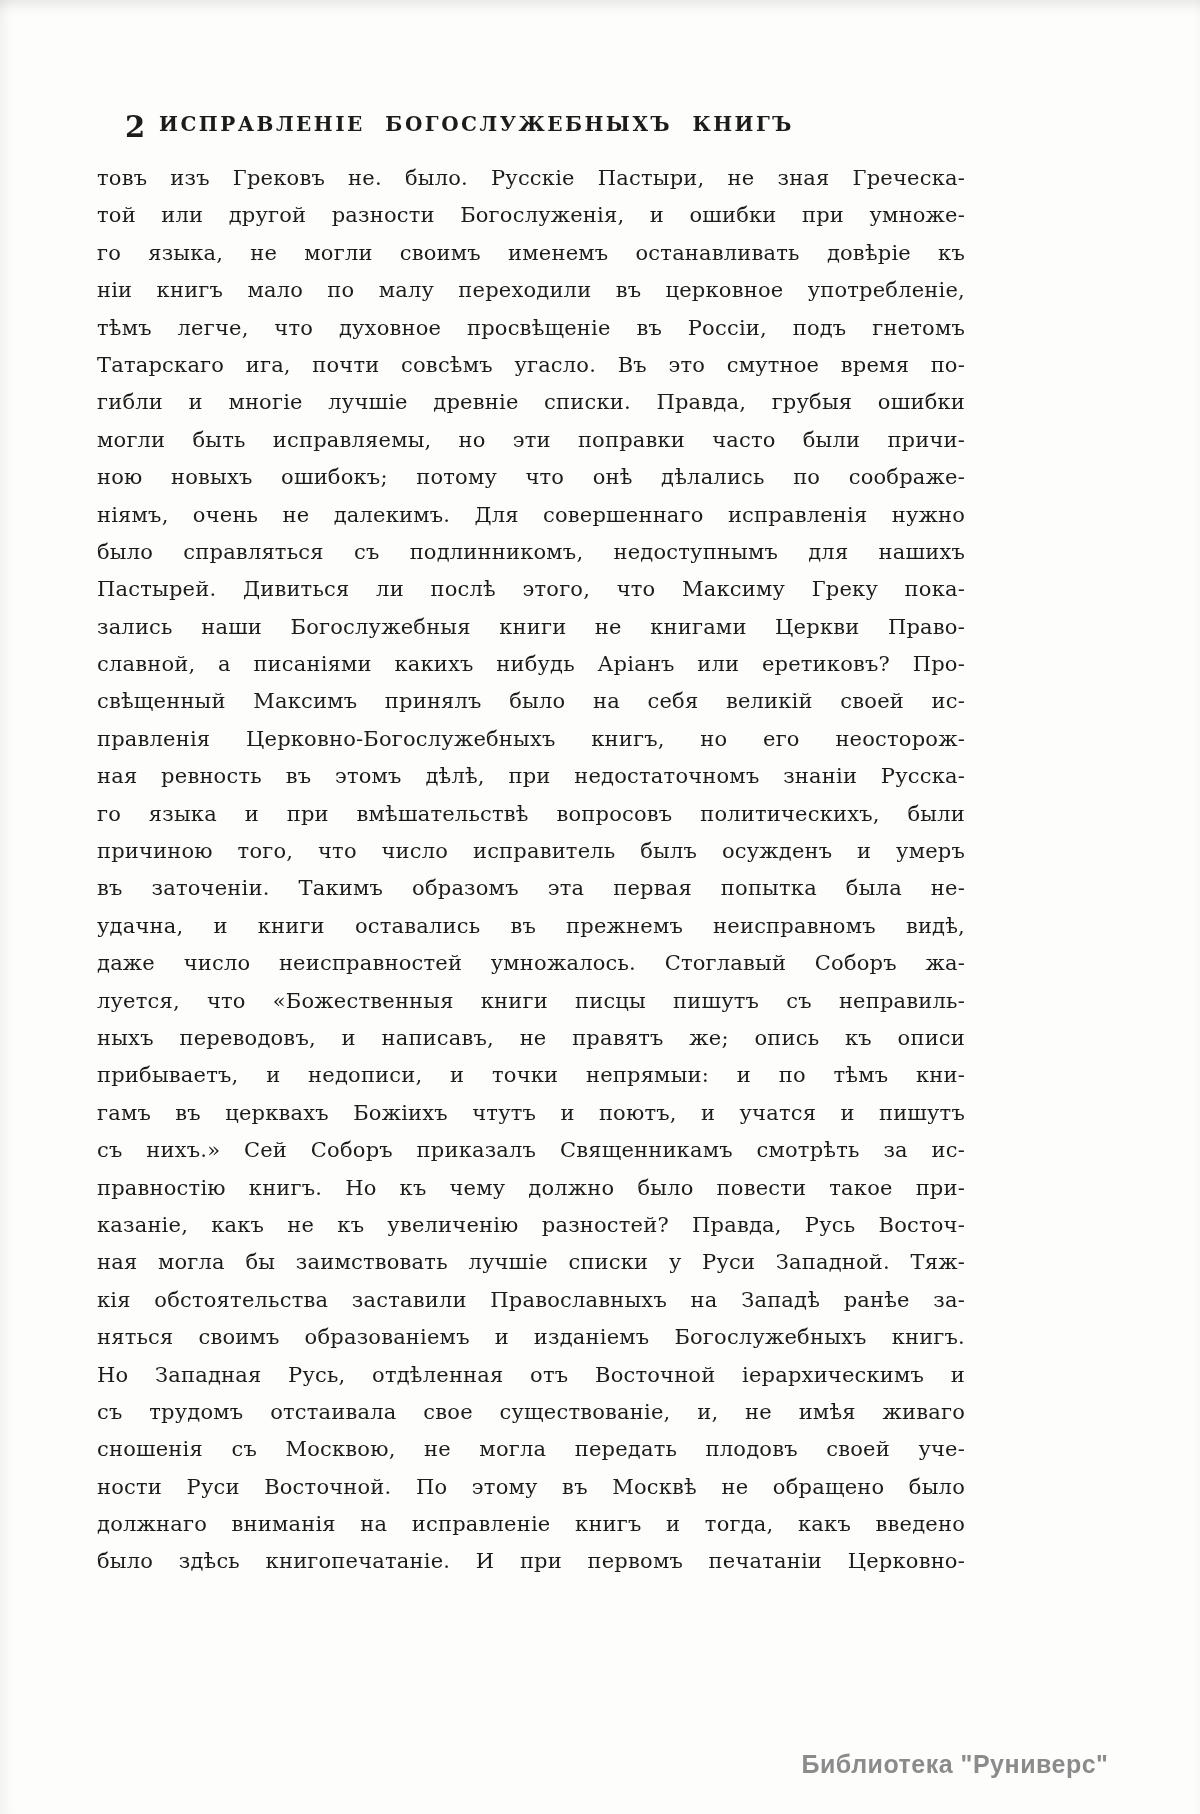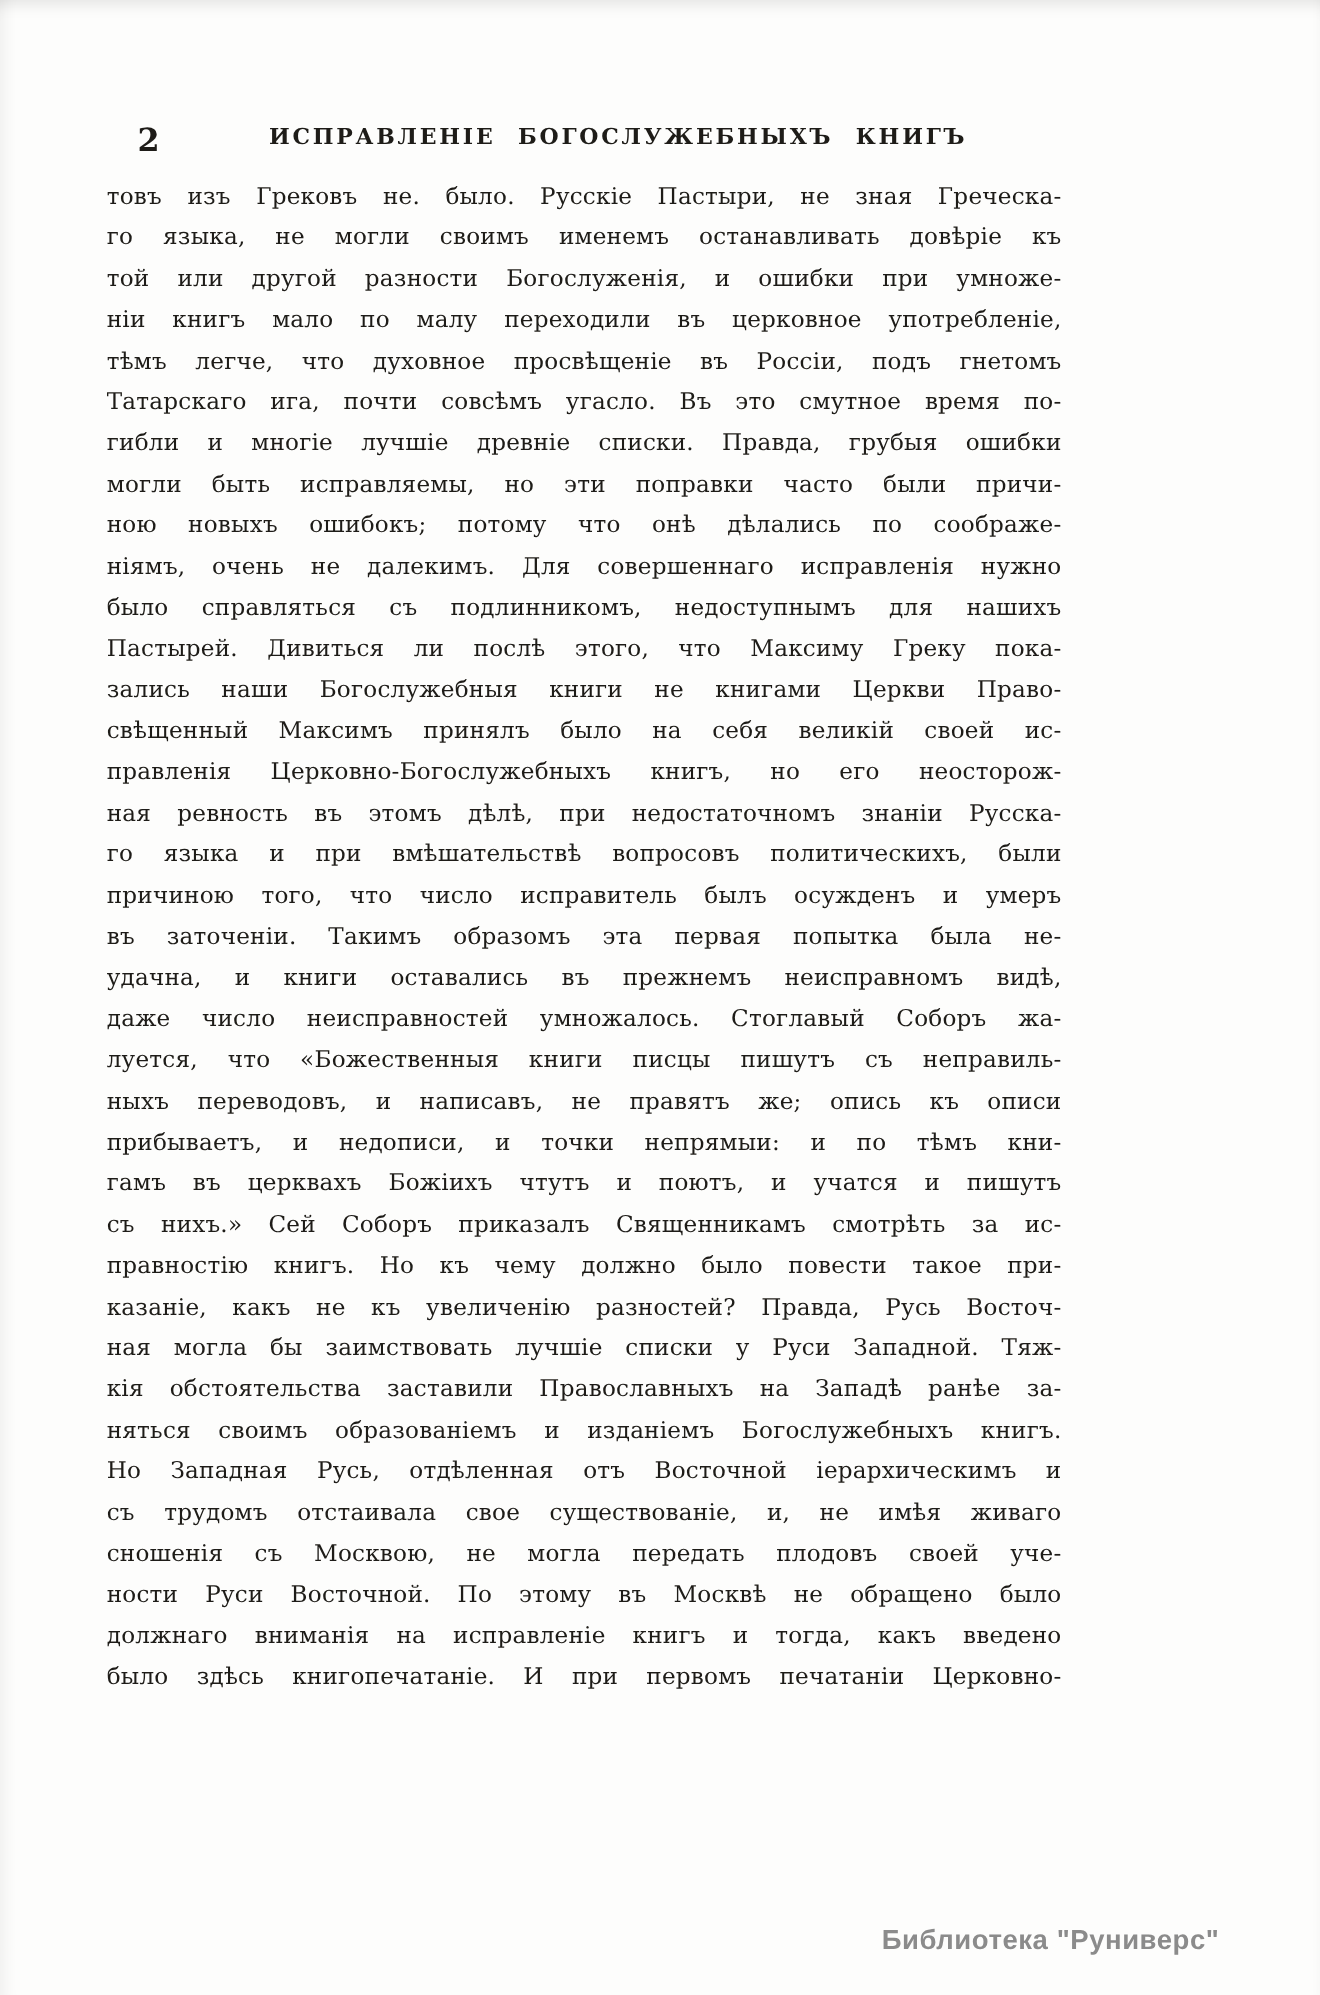--- a/index.html
+++ b/index.html
@@ -30,21 +30,21 @@
   .page-num {
     position: absolute;
     left: 28px;
     top: -2px;
     font-size: 29px;
     font-weight: bold;
     letter-spacing: 1px;
   }
   .running-head {
     display: block;
-    text-align: center;
+    text-align: left;
     padding-left: 62px;
     font-size: 20px;
     font-weight: bold;
     letter-spacing: 2.5px;
     word-spacing: 11px;
     white-space: nowrap;
   }
   .body-text {
     position: absolute;
     top: 160px;
@@ -79,32 +79,33 @@
 
 <div class="page">
 
   <div class="header">
     <span class="page-num">2</span>
     <span class="running-head">ИСПРАВЛЕНІЕ БОГОСЛУЖЕБНЫХЪ КНИГЪ</span>
   </div>
 
   <div class="body-text">
       <div class="body-line">товъ изъ Грековъ не. было. Русскіе Пастыри, не зная Греческа-</div>
+      <div class="body-line">той или другой разности Богослуженія, и ошибки при умноже-</div>
       <div class="body-line">го языка, не могли своимъ именемъ останавливать довѣріе къ</div>
-      <div class="body-line">той или другой разности Богослуженія, и ошибки при умноже-</div>
       <div class="body-line">ніи книгъ мало по малу переходили въ церковное употребленіе,</div>
       <div class="body-line">тѣмъ легче, что духовное просвѣщеніе въ Россіи, подъ гнетомъ</div>
       <div class="body-line">Татарскаго ига, почти совсѣмъ угасло. Въ это смутное время по-</div>
       <div class="body-line">гибли и многіе лучшіе древніе списки. Правда, грубыя ошибки</div>
       <div class="body-line">могли быть исправляемы, но эти поправки часто были причи-</div>
       <div class="body-line">ною новыхъ ошибокъ; потому что онѣ дѣлались по соображе-</div>
       <div class="body-line">ніямъ, очень не далекимъ. Для совершеннаго исправленія нужно</div>
       <div class="body-line">было справляться съ подлинникомъ, недоступнымъ для нашихъ</div>
       <div class="body-line">Пастырей. Дивиться ли послѣ этого, что Максиму Греку пока-</div>
       <div class="body-line">зались наши Богослужебныя книги не книгами Церкви Право-</div>
+      <div class="body-line">славной, а писаніями какихъ нибудь Аріанъ или еретиковъ? Про-</div>
       <div class="body-line">свѣщенный Максимъ принялъ было на себя великій своей ис-</div>
       <div class="body-line">правленія Церковно-Богослужебныхъ книгъ, но его неосторож-</div>
       <div class="body-line">ная ревность въ этомъ дѣлѣ, при недостаточномъ знаніи Русска-</div>
       <div class="body-line">го языка и при вмѣшательствѣ вопросовъ политическихъ, были</div>
       <div class="body-line">причиною того, что число исправитель былъ осужденъ и умеръ</div>
       <div class="body-line">въ заточеніи. Такимъ образомъ эта первая попытка была не-</div>
       <div class="body-line">удачна, и книги оставались въ прежнемъ неисправномъ видѣ,</div>
       <div class="body-line">даже число неисправностей умножалось. Стоглавый Соборъ жа-</div>
       <div class="body-line">луется, что «Божественныя книги писцы пишутъ съ неправиль-</div>
       <div class="body-line">ныхъ переводовъ, и написавъ, не правятъ же; опись къ описи</div>

